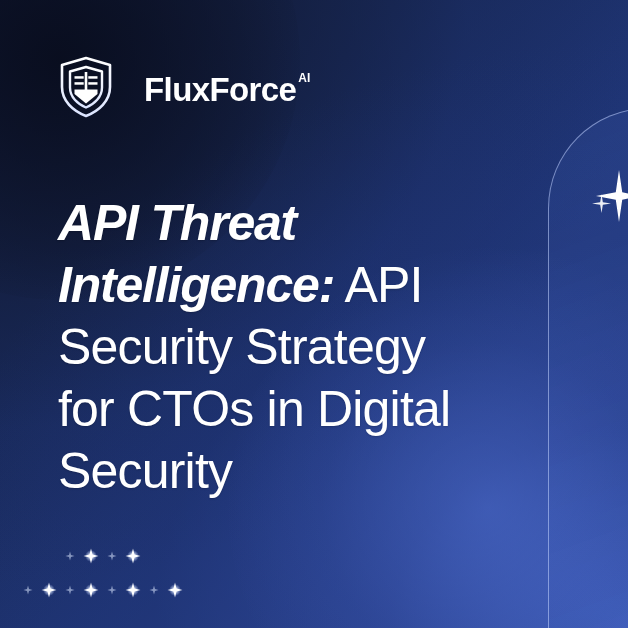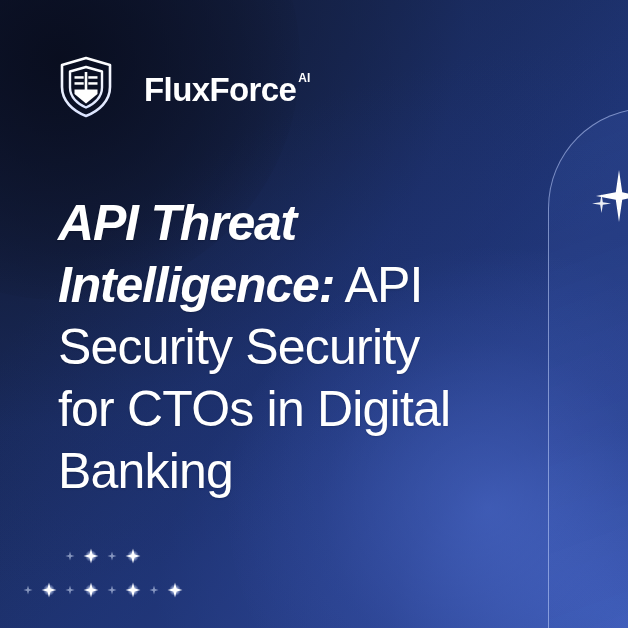--- a/index.html
+++ b/index.html
@@ -147,21 +147,21 @@
         <path d="M16.5 33.5 L39.5 33.5 L39.5 38 L28 47.5 L16.5 38 Z" fill="#ffffff"></path>
       </svg>
     </span>
     <span class="brand">
       <span>FluxForce</span>
       <span class="brand-sup">AI</span>
     </span>
   </div>
 
   <h1 class="headline">
-    <span class="hl-strong">API Threat Intelligence:</span><span class="hl-rest"> API Security Security for CTOs in Digital Banking</span>
+    <span class="hl-strong">API Threat Intelligence:</span><span class="hl-rest"> API Security Strategy for CTOs in Digital Security</span>
   </h1>
 
   <div class="nodegrid">
     <svg viewBox="0 0 260 110" width="260" height="110" aria-hidden="true">
       <defs>
         <linearGradient id="lfade" x1="0" y1="0" x2="0" y2="1">
           <stop offset="0%" stop-color="#ffffff" stop-opacity="0.75"></stop>
           <stop offset="100%" stop-color="#ffffff" stop-opacity="0.05"></stop>
         </linearGradient>
         <linearGradient id="hfade" x1="0" y1="0" x2="1" y2="0">

